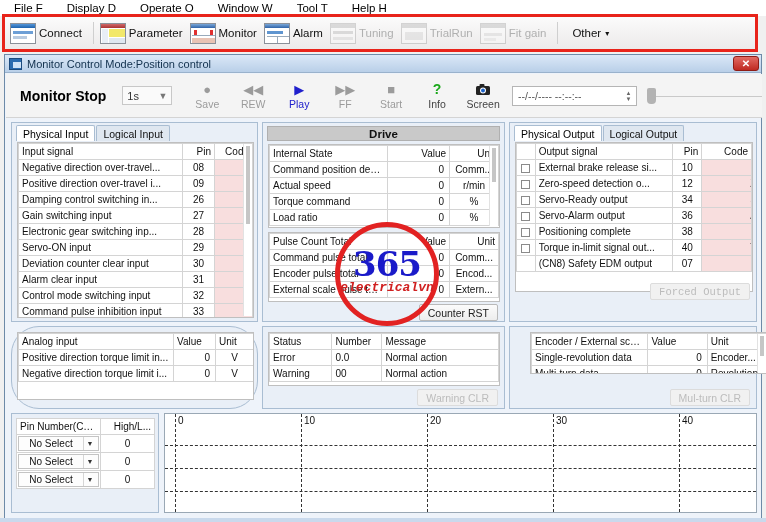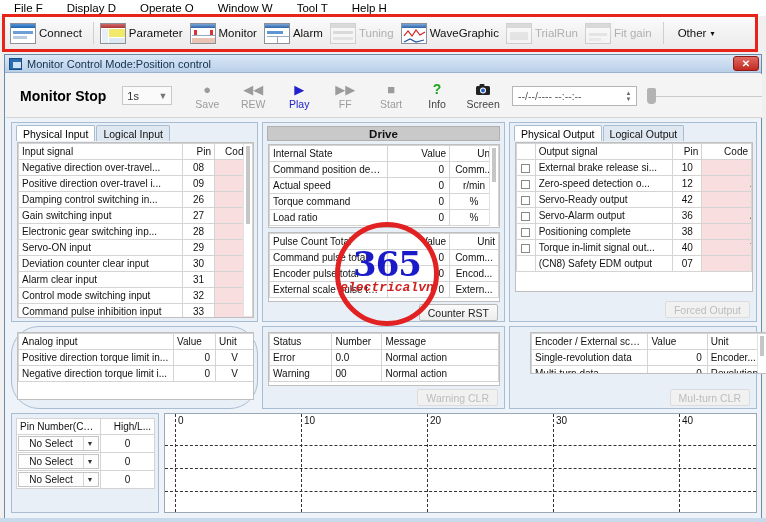--- a/index.html
+++ b/index.html
@@ -297,31 +297,20 @@
 
     <div class="tbtn dim">
       <div class="mico dimmed">
         <div class="bar" style="background:#9aa"></div>
         <div class="r" style="left:2px;top:7px;width:20px;height:3px;background:#aab;"></div>
         <div class="r" style="left:2px;top:13px;width:20px;height:3px;background:#ccd;"></div>
       </div>
       <span class="lbl">Tuning</span>
     </div>
 
-    <div class="tbtn">
-      <div class="mico">
-        <div class="bar" style="background:linear-gradient(#7aa7d8,#2f63a8)"></div>
-        <div class="r" style="left:1px;top:5px;width:24px;height:9px;background:#fff;"></div>
-        <svg width="26" height="21" style="position:absolute;left:0;top:0">
-          <polyline points="2,12 6,7 10,12 14,6 18,11 23,8" fill="none" stroke="#d02020" stroke-width="1.2"></polyline>
-          <polyline points="2,18 8,15 14,18 22,16" fill="none" stroke="#2255aa" stroke-width="1.2"></polyline>
-        </svg>
-      </div>
-      <span class="lbl">WaveGraphic</span>
-    </div>
 
     <div class="tbtn dim">
       <div class="mico dimmed">
         <div class="bar" style="background:#9aa"></div>
         <div class="r" style="left:3px;top:8px;width:18px;height:8px;background:#ccd;"></div>
       </div>
       <span class="lbl">TrialRun</span>
     </div>
 
     <div class="tbtn dim">
@@ -667,21 +656,21 @@
                 </tr>
             <tr>
                   <td class="ctr"><span class="cbx"></span></td>
                   <td>Zero-speed detection o...</td>
                   <td class="ctr">12</td>
                   <td class="code">ZSP</td>
                 </tr>
             <tr>
                   <td class="ctr"><span class="cbx"></span></td>
                   <td>Servo-Ready output</td>
-                  <td class="ctr">42</td>
+                  <td class="ctr">34</td>
                   <td class="code">S-RDY</td>
                 </tr>
             <tr>
                   <td class="ctr"><span class="cbx"></span></td>
                   <td>Servo-Alarm output</td>
                   <td class="ctr">36</td>
                   <td class="code">ALM</td>
                 </tr>
             <tr>
                   <td class="ctr"><span class="cbx"></span></td>
@@ -697,21 +686,21 @@
                 </tr>
             <tr>
                   <td class="ctr"></td>
                   <td>(CN8) Safety EDM output</td>
                   <td class="ctr">07</td>
                   <td class="code">EDM</td>
                 </tr>
           </tbody>
             </table>
         </div>
-        <div class="btn dim" style="right:6px;top:178px;">Forced Output</div>
+        <div class="btn dim" style="right:6px;top:160px;font-family:Liberation Mono, monospace;">Forced Output</div>
       </div>
 
       <div class="gbox panel-bg" style="left:503px;top:208px;width:248px;height:83px;">
         <div class="tblwrap" style="left:20px;top:5px;width:238px;height:42px;">
           <table class="tbl">
             <colgroup>
                 <col style="width:108px">
                 <col style="width:55px">
                 <col style="width:55px">
               </colgroup>

